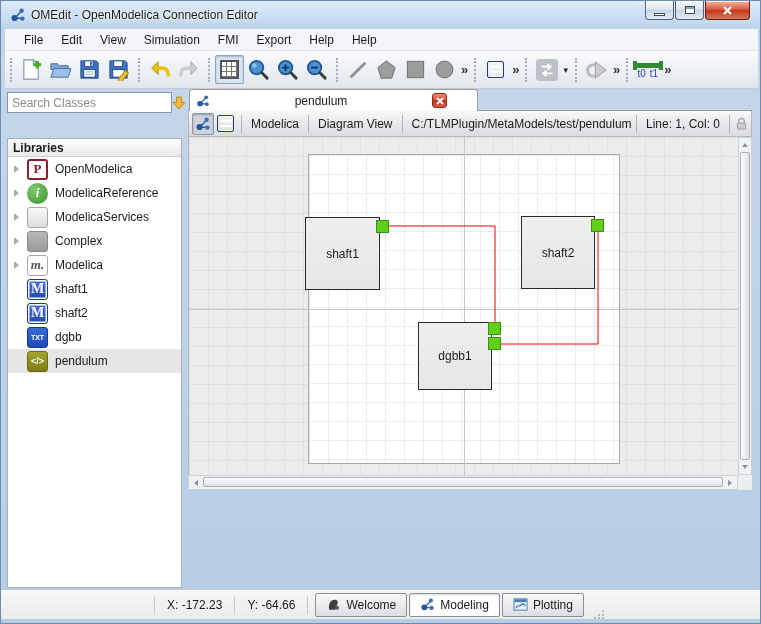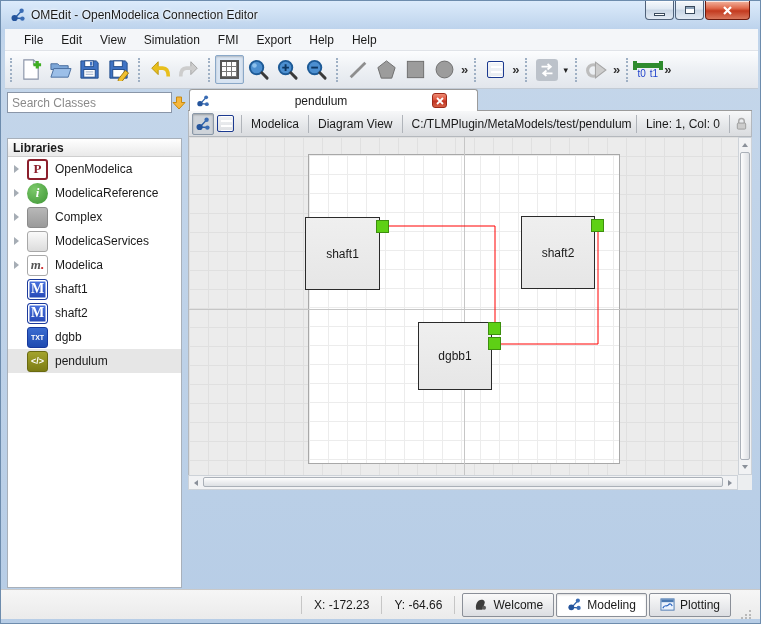--- a/index.html
+++ b/index.html
@@ -133,21 +133,21 @@
   .hthumb { position:absolute; top:1px; left:14px; height:10px; width:520px; background:linear-gradient(#fdfdfd,#dde0e4); border:1px solid #aab0b8; border-radius:2px; }
   .sb-corner { position:absolute; left:550px; top:338px; width:14px; height:15px; background:#eceef0; }
 
   
   .messages { position:absolute; left:0; top:404px; width:564px; height:96px; }
   .msg-header { height:22px; display:flex; align-items:center; padding:0 4px; }
   .msg-content { position:absolute; left:0; right:1px; top:24px; bottom:1px; background:#fff; border:1px solid #a8b0ba; }
 
   
   .statusbar { position:absolute; left:0; top:588px; width:761px; height:30px; background:linear-gradient(#f6f6f6,#ebebeb);
-    border-top:1px solid #c9c9c9; display:flex; align-items:center; justify-content:flex-end; padding-right:10px; }
+    border-top:1px solid #c9c9c9; display:flex; align-items:center; justify-content:center; padding-right:10px; }
   .sep { width:1px; height:18px; background:#c6c6c6; margin:0 6px; }
   .coord { padding:0 6px; }
   .persp-btn { height:24px; display:flex; align-items:center; gap:5px; padding:0 10px; margin:0 1px;
     border:1px solid #8a8f98; border-radius:2px; background:linear-gradient(#fafafa,#dcdee2); }
   .persp-btn.active { background:#fff; box-shadow:inset 0 1px 2px rgba(0,0,0,.15); }
   .grip { width:12px; height:12px; margin-left:8px; align-self:flex-end; }
 
   .bottom-strip { position:absolute; left:0; top:618px; width:761px; height:6px; }
 </style>
 </head>
@@ -348,27 +348,27 @@
           <span class="licon li-om">P</span>
           <span>OpenModelica</span>
         </div>
         <div class="tree-row">
           <span class="caret"></span>
           <span class="licon li-info">i</span>
           <span>ModelicaReference</span>
         </div>
         <div class="tree-row">
           <span class="caret"></span>
+          <span class="licon li-plain"></span>
+          <span>ModelicaServices</span>
+        </div>
+        <div class="tree-row">
+          <span class="caret"></span>
           <span class="licon li-gray"></span>
           <span>Complex</span>
-        </div>
-        <div class="tree-row">
-          <span class="caret"></span>
-          <span class="licon li-plain"></span>
-          <span>ModelicaServices</span>
         </div>
         <div class="tree-row">
           <span class="caret"></span>
           <span class="licon li-modelica">
               <span>m</span>
               <span class="mdot">.</span>
             </span>
           <span>Modelica</span>
         </div>
         <div class="tree-row">

